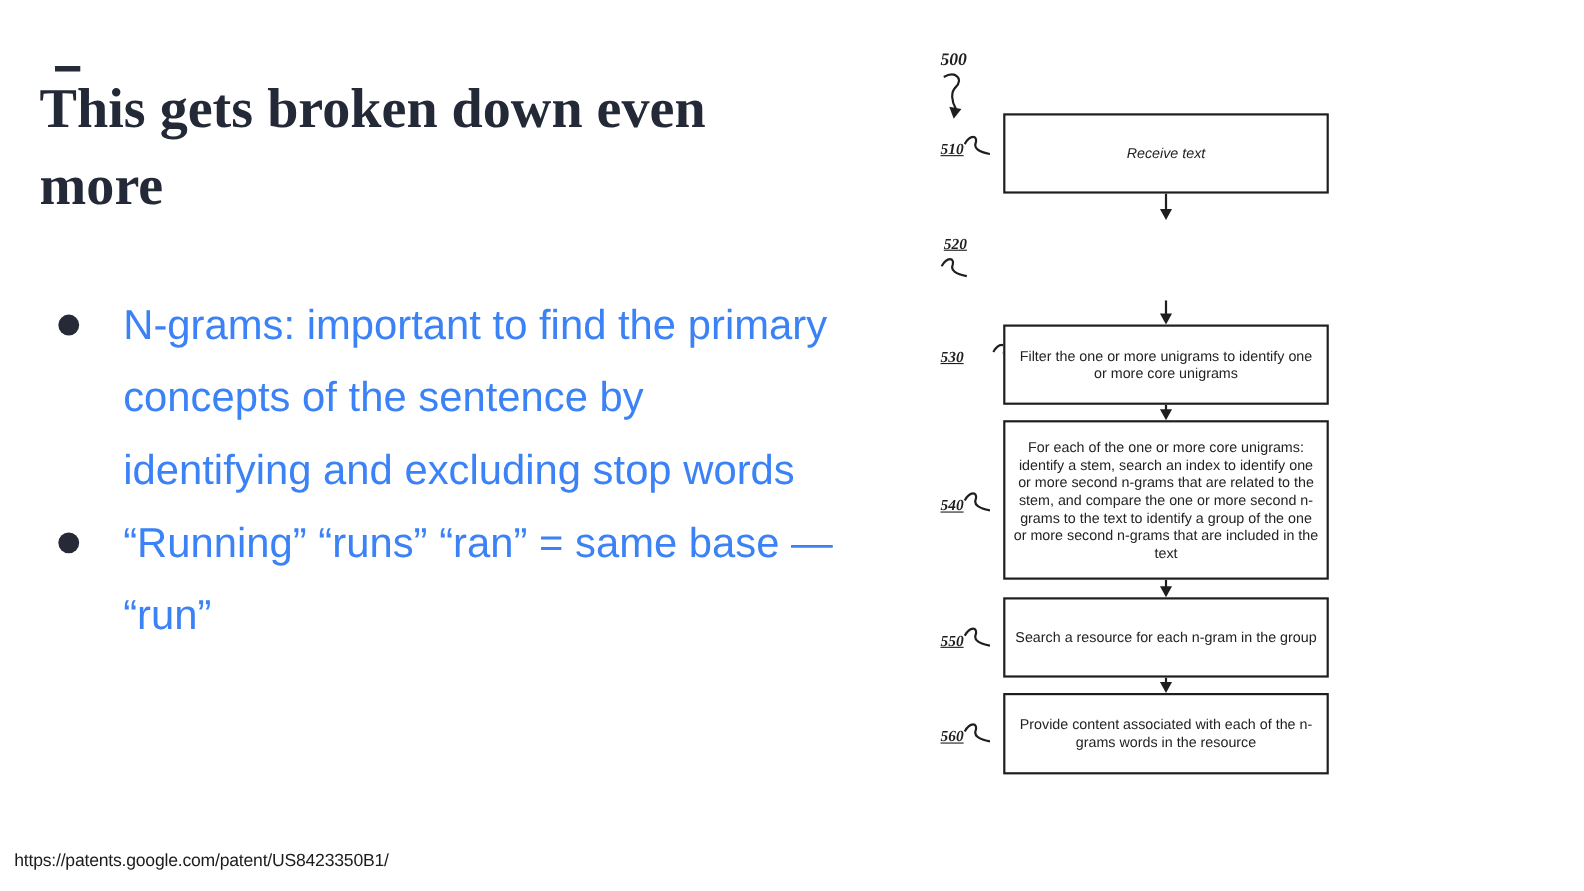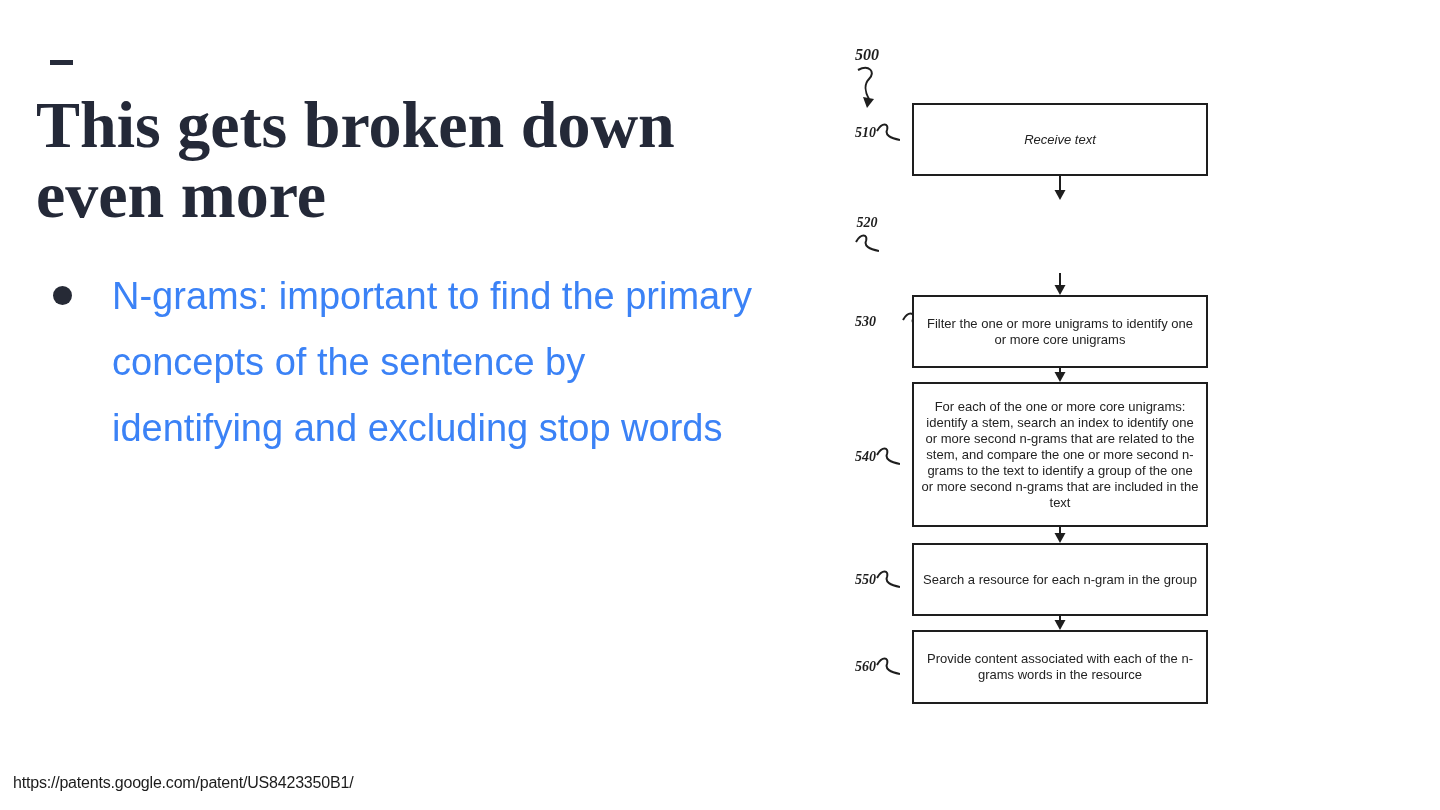--- a/index.html
+++ b/index.html
@@ -4,23 +4,23 @@
 <style>
   * { margin:0; padding:0; box-sizing:border-box; }
   html,body { width:1440px; height:810px; background:#ffffff; overflow:hidden; }
   body { position:relative; font-family:"Liberation Sans", sans-serif; }
 
   .title-dash {
     position:absolute; left:50px; top:60px; width:23px; height:5px;
     background:#262b3a;
   }
   .slide-title {
-    position:absolute; left:36px; top:90px; width:710px;
+    position:absolute; left:36px; top:64px; width:710px;
     font-family:"Liberation Serif", serif; font-weight:bold;
-    font-size:66px; line-height:70px; color:#242938;
+    font-size:51px; line-height:70px; color:#242938;
   }
   .bullet-list {
     position:absolute; left:46px; top:263px; width:720px; list-style:none;
   }
   .bullet-list li { display:flex; align-items:flex-start; }
   .bullet-dot {
     flex:0 0 auto; width:19px; height:19px; border-radius:50%;
     background:#262a36; margin:23px 0 0 7px;
   }
   .bullet-text {
@@ -30,23 +30,23 @@
 
   
   .figure { position:absolute; left:855px; top:40px; width:370px; height:680px; }
   .fig-ref {
     position:absolute; left:0; top:6px; display:flex; align-items:flex-start;
     font-family:"Liberation Serif", serif; font-style:italic; font-weight:600;
     font-size:16px; color:#1e1e1e;flex-direction:column;
   }
   .fig-ref svg { margin:2px 0 0 1px; }
   .step-ref {
-    position:absolute; display:flex; align-items:center;
+    position:absolute; display:flex; align-items:flex-end;
     font-family:"Liberation Serif", serif; font-style:italic; font-weight:600;
-    font-size:14px; color:#1e1e1e;
+    font-size:14px; color:#1e1e1e;text-decoration:underline;
   }
   .step-ref svg { margin-top:3px; }
   .flow-box {
     position:absolute; left:57px; width:296px; background:#fff;
     border:2px solid #1e1e1e;
     display:flex; align-items:center; justify-content:center;
     text-align:center; padding:4px 7px;
     font-size:13px; line-height:16px; color:#232323;
   }
   .flow-arrow { position:absolute; left:198px; width:14px; }
@@ -63,20 +63,24 @@
 <body>
 
 <div class="title-dash"></div>
 
 <h1 class="slide-title">This gets broken down even more</h1>
 
 <ul class="bullet-list">
   <li>
     <span class="bullet-dot"></span>
     <span class="bullet-text">N-grams: important to find the primary concepts of the sentence by identifying and excluding stop words</span>
+  </li>
+  <li>
+    <span class="bullet-dot"></span>
+    <span class="bullet-text">“Running” “runs” “ran” = same base — “run”</span>
   </li>
 </ul>
 
 <div class="figure">
 
   <div class="fig-ref">
     <span>500</span>
     <svg width="26" height="42" viewBox="0 0 26 42">
       <path class="squiggle" d="M2,4 C13,-2 20,6 13,13 C8,18 9,26 13,33"></path>
       <polygon class="squiggle-fill" points="7,31 18,33 11,42"></polygon>

